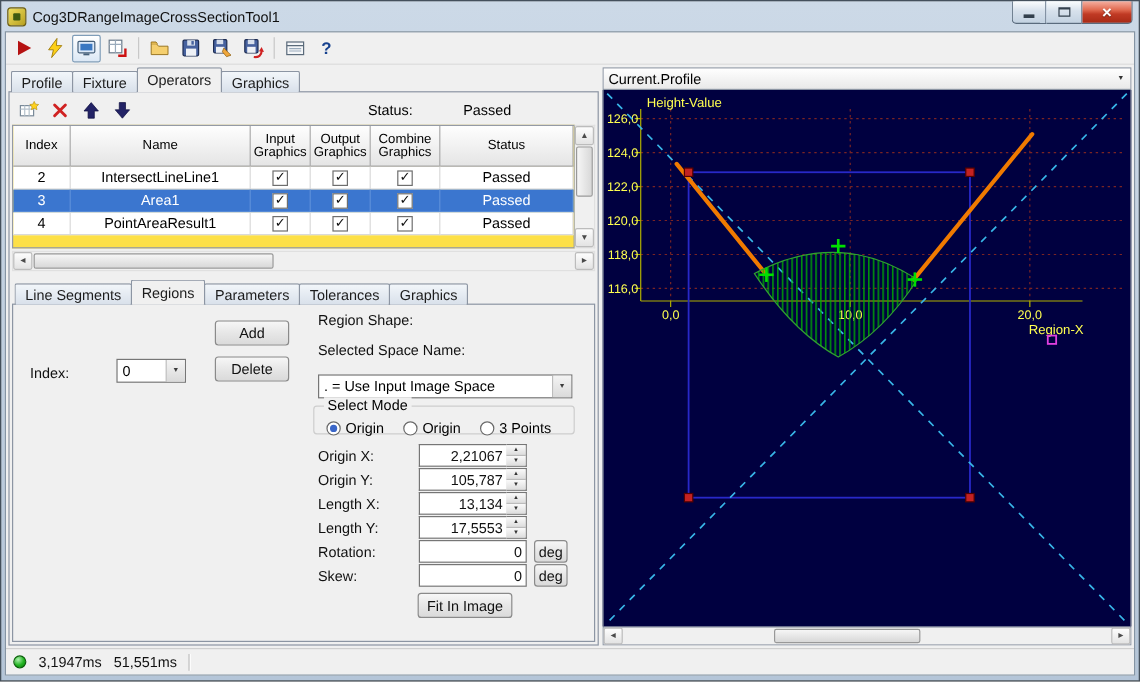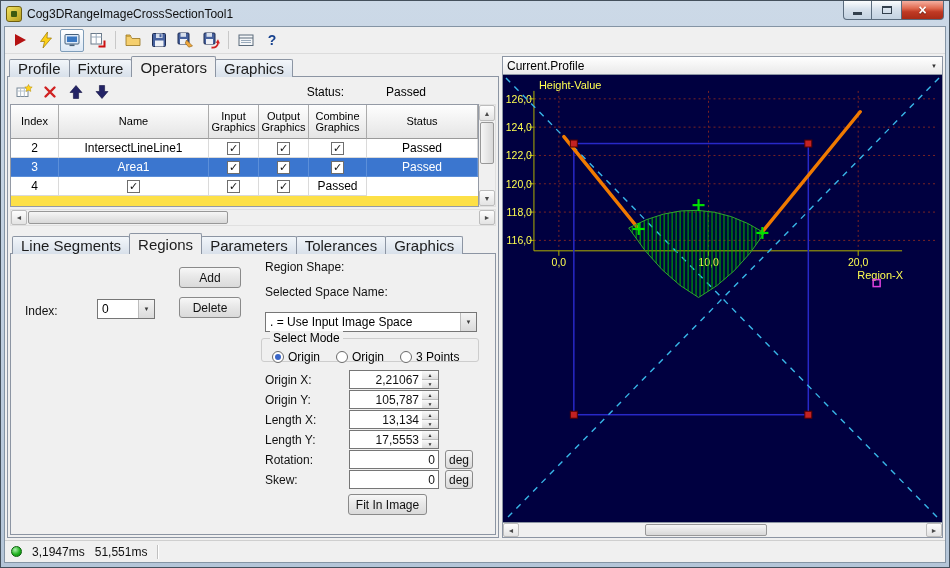--- a/index.html
+++ b/index.html
@@ -19,21 +19,21 @@
 .close-glyph{color:#fff;font-weight:bold;font-size:14px;line-height:1;text-shadow:0 1px 1px rgba(0,0,0,.45);}
 .app{flex:1;background:#f0f0f0;border:1px solid #8494a4;display:flex;flex-direction:column;overflow:hidden;}
 .toolbar{height:27px;flex:0 0 27px;display:flex;align-items:center;gap:2px;padding:0 3px;border-bottom:1px solid #dcdcdc;}
 .tbtn{width:24px;height:23px;display:flex;align-items:center;justify-content:center;border:1px solid transparent;border-radius:2px;}
 .tbtn.framed{border-color:#7f9db9;background:linear-gradient(#ffffff,#dce8f5);}
 .tsep{width:1px;height:18px;background:#c8c8c8;margin:0 3px;}
 .help-glyph{color:#16418e;font-weight:bold;font-size:14px;}
 .main{flex:1;display:flex;gap:3px;padding:2px;overflow:hidden;}
 .left{width:492px;flex:0 0 492px;display:flex;flex-direction:column;}
 .tabstrip{display:flex;align-items:flex-end;height:21px;flex:0 0 21px;padding-left:2px;position:relative;z-index:2;}
-.tab{height:18px;display:flex;align-items:center;padding:0 8px;font-size:15px;color:#1c1c1c;background:linear-gradient(#f2f6fa,#d8e0ea);border:1px solid #8c95a3;border-bottom:none;border-radius:2px 2px 0 0;margin-right:-1px;}
+.tab{height:18px;display:flex;align-items:center;padding:0 8px;font-size:12px;color:#1c1c1c;background:linear-gradient(#f2f6fa,#d8e0ea);border:1px solid #8c95a3;border-bottom:none;border-radius:2px 2px 0 0;margin-right:-1px;}
 .tab.active{height:21px;background:#f0f0f0;z-index:3;position:relative;}
 .tabpage{flex:1;border:1px solid #8c95a3;background:#f0f0f0;margin-top:-1px;display:flex;flex-direction:column;padding:2px;overflow:hidden;}
 .minibar{height:25px;flex:0 0 25px;display:flex;align-items:center;gap:2px;padding:0 2px;}
 .minibar .spacer{flex:1;}
 .status-label{font-size:12px;}
 .status-value{width:120px;text-align:center;font-size:12px;margin-right:28px;}
 .gridwrap{display:flex;flex:0 0 103px;height:103px;}
 .gridbox{flex:1;border:1px solid #949aa5;background:#fde047;display:flex;flex-direction:column;overflow:hidden;}
 .ghead,.grow{display:grid;grid-template-columns:48px 150px 50px 50px 58px 1fr;}
 .ghead{flex:0 0 34px;background:linear-gradient(#fefefe,#e4e4e4);}
@@ -263,20 +263,21 @@
                   </div>
                 <div class="gc">
                     <span class="cb on">
                       <i>✓</i>
                     </span>
                   </div>
                 <div class="gc">Passed</div>
               </div>
               <div class="grow">
                 <div class="gc">4</div>
+                <div class="gc">PointAreaResult1</div>
                 <div class="gc">
                     <span class="cb on">
                       <i>✓</i>
                     </span>
                   </div>
                 <div class="gc">
                     <span class="cb on">
                       <i>✓</i>
                     </span>
                   </div>

